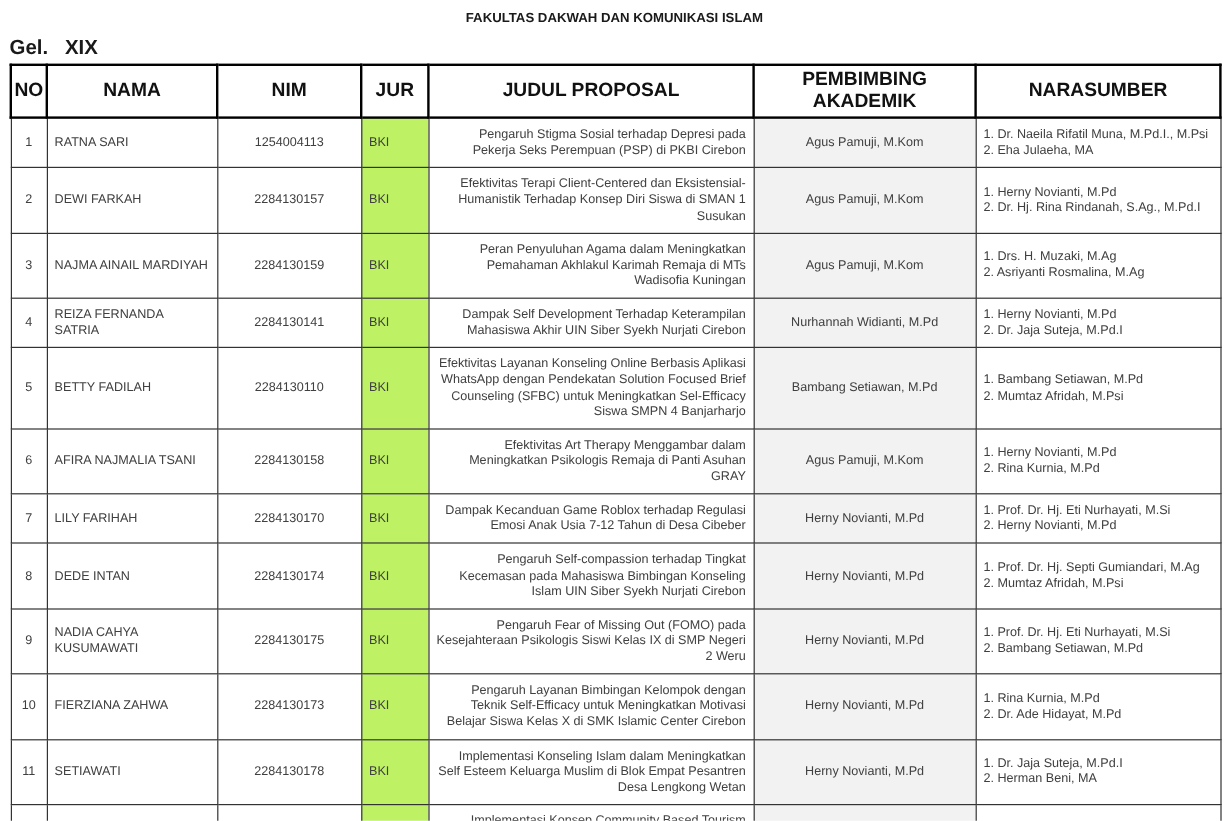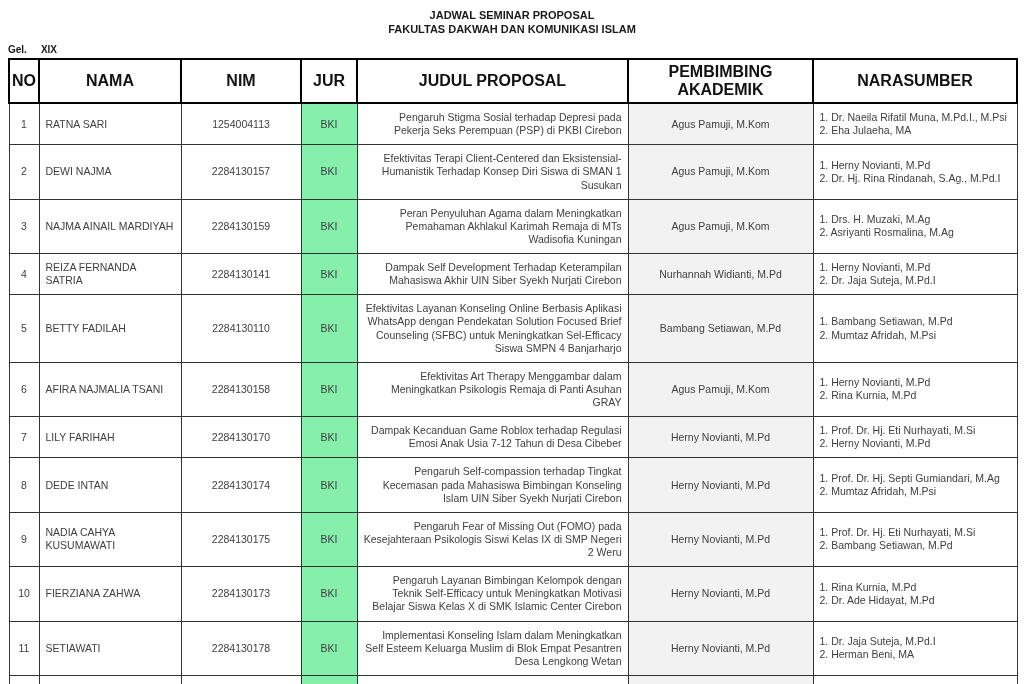--- a/index.html
+++ b/index.html
@@ -14,21 +14,21 @@
   .doc-header {
     text-align: center;
     font-weight: bold;
     font-size: 11px;
     line-height: 14px;
     padding-top: 8px;
     color: #1a1a1a;
   }
   .group-label {
     font-weight: bold;
-    font-size: 10px;
+    font-size: 17px;
     color: #1a1a1a;
     margin: 8px 0 3px 8px;
   }
   .group-label .gl-value { margin-left: 14px; }
   table.schedule {
     border-collapse: collapse;
     table-layout: fixed;
     width: 1008px;
     margin-left: 8px;
   }
@@ -45,31 +45,30 @@
     border: 1px solid #333;
     font-size: 10.5px;
     line-height: 1.25;
     padding: 7px 6px;
     vertical-align: middle;
     color: #404040;
   }
   td.c-no   { text-align: center; }
   td.c-nama { text-align: left; text-transform: none; }
   td.c-nim  { text-align: center; }
-  td.c-jur  { text-align: center; background: #86efac; }
+  td.c-jur  { background: #bef264; }
   td.c-judul { text-align: right; }
   td.c-pembimbing { text-align: center; background: #f2f2f2; color: #595959; }
   td.c-narasumber { text-align: left; }
   td.c-narasumber .ns-line { white-space: normal; }
 </style>
 </head>
 <body>
 
 <div class="doc-header">
-  <div>JADWAL SEMINAR PROPOSAL</div>
   <div>FAKULTAS DAKWAH DAN KOMUNIKASI ISLAM</div>
 </div>
 
 <div class="group-label">
   <span>Gel.</span><span class="gl-value">XIX</span>
 </div>
 
 <table class="schedule">
   <colgroup>
     <col style="width:30px">
@@ -100,21 +99,21 @@
     <td class="c-judul">Pengaruh Stigma Sosial terhadap Depresi pada Pekerja Seks Perempuan (PSP) di PKBI Cirebon</td>
     <td class="c-pembimbing">Agus Pamuji, M.Kom</td>
     <td class="c-narasumber">
           <div class="ns-line">1. Dr. Naeila Rifatil Muna, M.Pd.I., M.Psi</div>
           <div class="ns-line">2. Eha Julaeha, MA</div>
         </td>
   </tr>
 
   <tr>
     <td class="c-no">2</td>
-    <td class="c-nama">DEWI NAJMA</td>
+    <td class="c-nama">DEWI FARKAH</td>
     <td class="c-nim">2284130157</td>
     <td class="c-jur">BKI</td>
     <td class="c-judul">Efektivitas Terapi Client-Centered dan Eksistensial-Humanistik Terhadap Konsep Diri Siswa di SMAN 1 Susukan</td>
     <td class="c-pembimbing">Agus Pamuji, M.Kom</td>
     <td class="c-narasumber">
           <div class="ns-line">1. Herny Novianti, M.Pd</div>
           <div class="ns-line">2. Dr. Hj. Rina Rindanah, S.Ag., M.Pd.I</div>
         </td>
   </tr>
 

